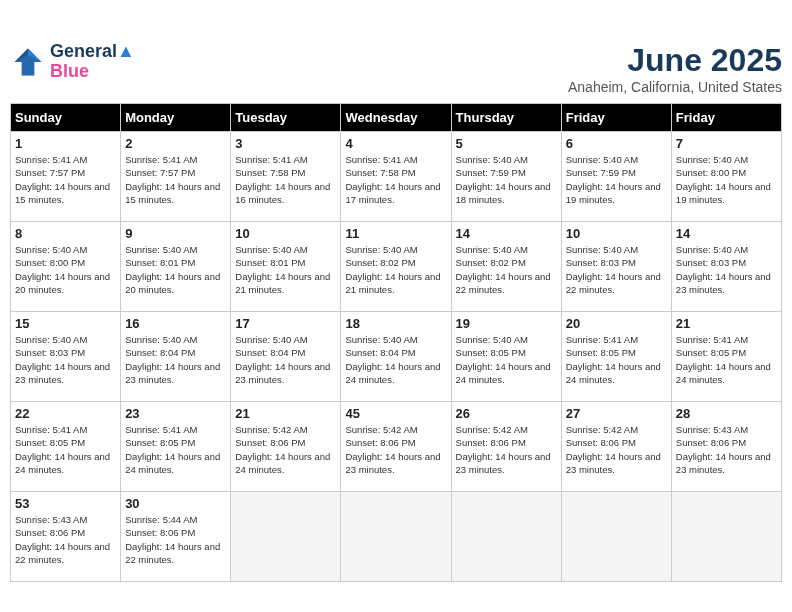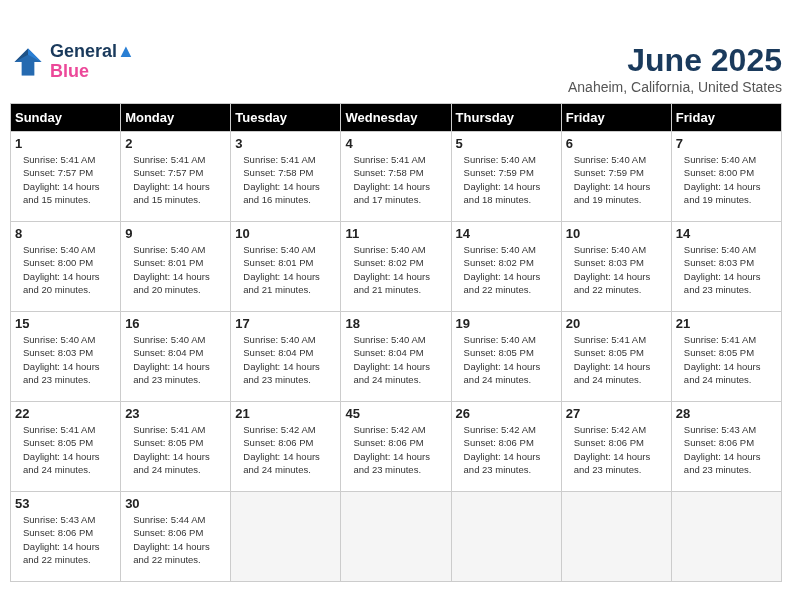--- a/index.html
+++ b/index.html
@@ -77,21 +77,20 @@
       font-size: 13px;
       font-weight: bold;
       color: #222;
       display: block;
       margin-bottom: 2px;
     }
     .day-info {
       font-size: 9.5px;
       line-height: 1.4;
       color: #333;
-      margin-left: 8px;
     }
   </style>
 </head>
 <body>
 
 <div class="header-section">
   <div class="logo">
     <svg class="logo-icon" viewBox="0 0 40 40">
       <polygon points="20,5 35,20 27,20 27,35 13,35 13,20 5,20" fill="#2a7fd4"></polygon>
       <polygon points="20,5 35,20 27,20 27,35 13,35 13,20 5,20" fill="#1a3a5c" opacity="0.3"></polygon>

